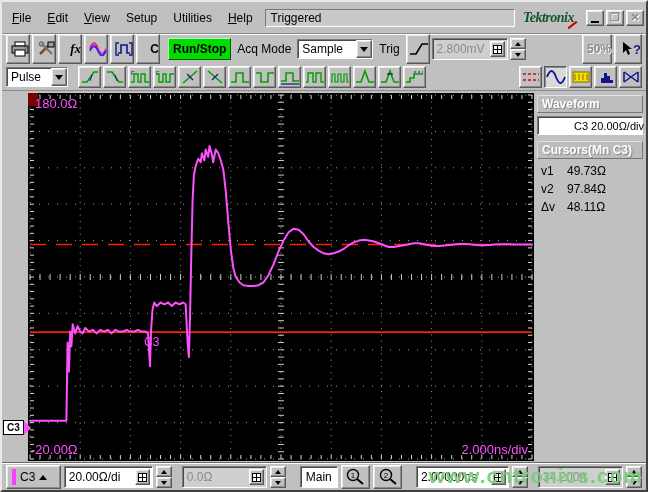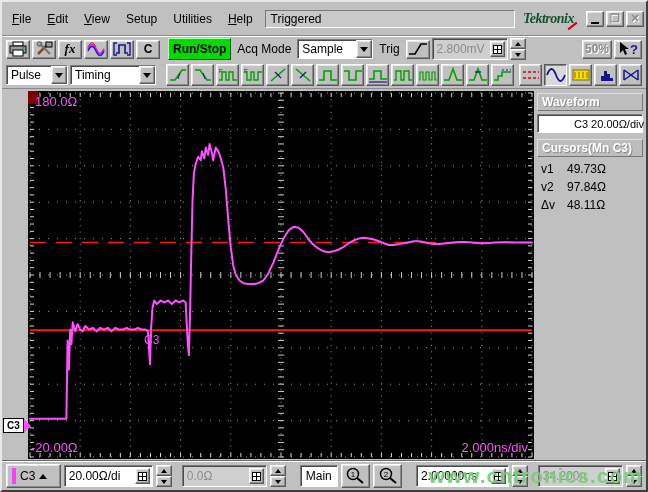--- a/index.html
+++ b/index.html
@@ -22,21 +22,21 @@
   .logo { font-family:"Liberation Serif", serif; font-weight:bold; font-style:italic; font-size:14px; color:#14532d; position:relative; padding:0 10px 0 4px; letter-spacing:-0.5px;}
   .logo .slash { position:absolute; right:6px; bottom:0px; width:11px; height:2px; background:#cc0000; transform:rotate(-38deg); }
   .winbtns { display:flex; gap:2px; margin-left:2px; }
   .winbtn { width:18px; height:16px; display:flex; align-items:center; justify-content:center; font-size:10px; }
   .min-glyph { width:8px; height:2px; background:#000; margin-top:8px; }
   .gray-glyph { color:#8a8a8a; text-shadow:1px 1px 0 #fff; font-weight:bold; font-size:11px; }
 
   
   .toolbar1 { height:30px; display:flex; align-items:center; gap:2px; padding:2px 4px; }
   .toolbar2 { height:28px; display:flex; align-items:center; gap:2px; padding:2px 4px; border-bottom:1px solid #8a8a8a; }
-  .tbtn { width:24px; height:19px; display:flex; align-items:center; justify-content:center; }
+  .tbtn { width:24px; height:30px; display:flex; align-items:center; justify-content:flex-end; }
   .tbtn-sm { width:23px; height:22px; display:flex; align-items:center; justify-content:center; }
   .runstop { height:22px; padding:0 4px; background:#00dc00; border:1px solid; border-color:#b0ffb0 #005a00 #005a00 #b0ffb0; font-weight:bold; display:flex; align-items:center; }
   .tlabel { padding:0 4px; white-space:nowrap; }
   .dd { height:20px; background:#fff; border:1px solid; border-color:#7a7a7a #fff #fff #7a7a7a; box-shadow:inset 1px 1px 0 #4a4a4a; display:flex; align-items:center; }
   .dd .dd-text { flex:1; padding:4px 4px; white-space:nowrap; overflow:hidden; }
   .dd-btn { width:16px; height:18px; display:flex; align-items:center; justify-content:center; }
   .arrow-down { width:0; height:0; border-left:4px solid transparent; border-right:4px solid transparent; border-top:5px solid #000; }
   .arrow-up { width:0; height:0; border-left:4px solid transparent; border-right:4px solid transparent; border-bottom:5px solid #000; }
   .spin { display:flex; flex-direction:column; width:16px; height:22px; }
   .spin .sbtn { flex:1; display:flex; align-items:center; justify-content:center; }
@@ -184,26 +184,20 @@
       <svg width="20" height="16">
           <polygon points="2,1 2,12 5,9 7,14 9,13 7,8 11,8" fill="#000"></polygon>
           <text x="12" y="13" font-size="13" font-weight="bold" fill="#14148c">?</text>
         </svg>
     </span>
   </div>
 
   <div class="toolbar2">
     <span class="dd" style="width:62px">
       <span class="dd-text">Pulse</span>
-      <span class="dd-btn raised">
-          <span class="arrow-down"></span>
-        </span>
-    </span>
-    <span class="dd" style="width:86px">
-      <span class="dd-text">Timing</span>
       <span class="dd-btn raised">
           <span class="arrow-down"></span>
         </span>
     </span>
     <span style="width:6px"></span>
     <span class="tbtn-sm raised">
         <svg width="20" height="16">
           <polyline points="2,13 7,13 14,3 18,3" fill="none" stroke="#00a000" stroke-width="1.6"></polyline>
           <line x1="10" y1="12" x2="12" y2="6" stroke="#14148c" stroke-width="1"></line>
         </svg>

